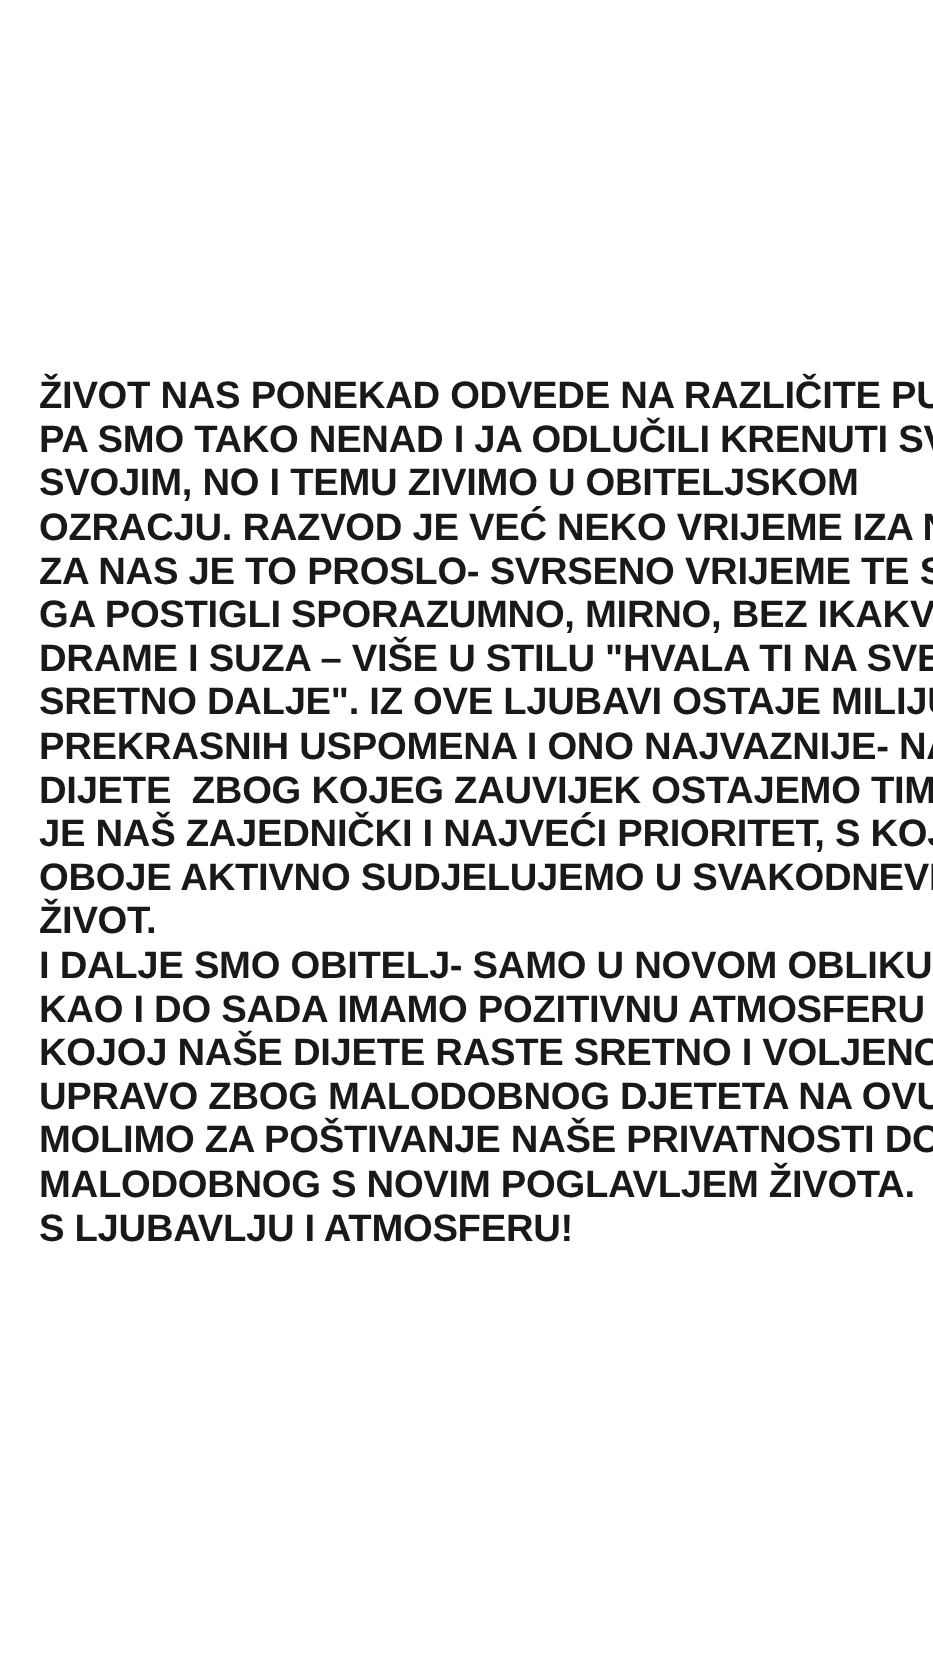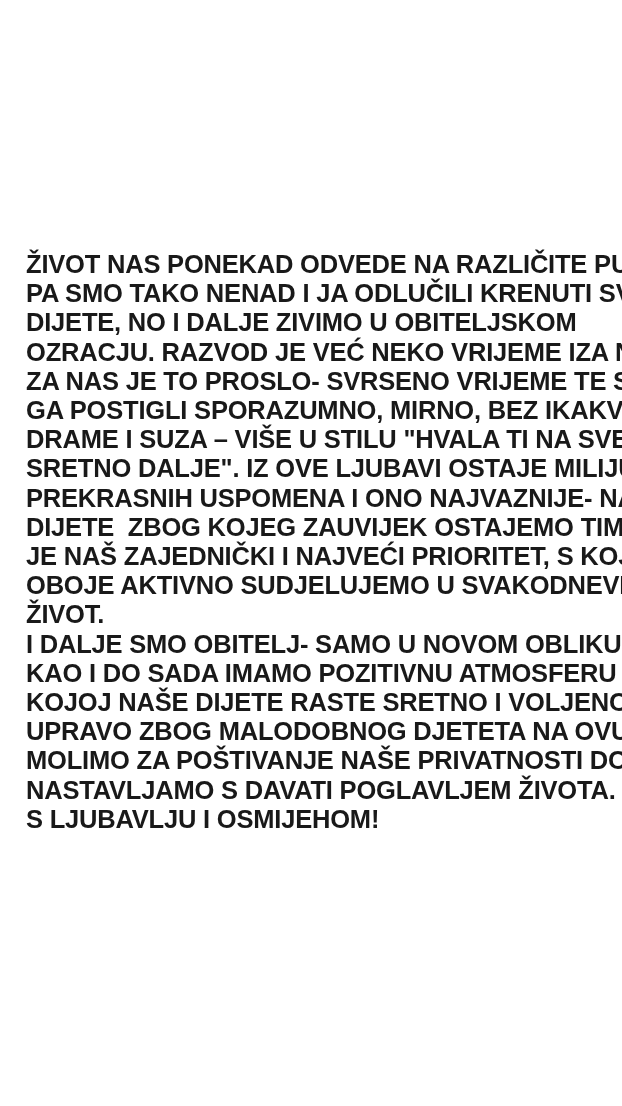--- a/index.html
+++ b/index.html
@@ -42,33 +42,33 @@
   }
 </style>
 </head>
 <body>
 
 <div class="page">
   <div class="statement">
     <p class="para">
       <span class="line">ŽIVOT NAS PONEKAD ODVEDE NA RAZLIČITE PUTEVE,</span>
       <span class="line">PA SMO TAKO NENAD I JA ODLUČILI KRENUTI SVATKO</span>
-      <span class="line">DIJETE, NO I DALJE ZIVIMO U OBITELJSKOM</span>
+      <span class="line">SVOJIM, NO I TEMU ZIVIMO U OBITELJSKOM</span>
       <span class="line">OZRACJU. RAZVOD JE VEĆ NEKO VRIJEME IZA NAS,</span>
       <span class="line">ZA NAS JE TO PROSLO- SVRSENO VRIJEME TE SMO</span>
       <span class="line">GA POSTIGLI SPORAZUMNO, MIRNO, BEZ IKAKVE</span>
       <span class="line">DRAME I SUZA – VIŠE U STILU "HVALA TI NA SVEMU I</span>
       <span class="line">SRETNO DALJE". IZ OVE LJUBAVI OSTAJE MILIJUN</span>
       <span class="line">PREKRASNIH USPOMENA I ONO NAJVAZNIJE- NASE</span>
       <span class="line">DIJETE  ZBOG KOJEG ZAUVIJEK OSTAJEMO TIM . ON</span>
       <span class="line">JE NAŠ ZAJEDNIČKI I NAJVEĆI PRIORITET, S KOJIM</span>
       <span class="line">OBOJE AKTIVNO SUDJELUJEMO U SVAKODNEVNOM</span>
       <span class="line">ŽIVOT.</span>
       <span class="line">I DALJE SMO OBITELJ- SAMO U NOVOM OBLIKU, TE</span>
       <span class="line">KAO I DO SADA IMAMO POZITIVNU ATMOSFERU U</span>
       <span class="line">KOJOJ NAŠE DIJETE RASTE SRETNO I VOLJENO.</span>
       <span class="line">UPRAVO ZBOG MALODOBNOG DJETETA NA OVU TEMU</span>
       <span class="line">MOLIMO ZA POŠTIVANJE NAŠE PRIVATNOSTI DOK</span>
-      <span class="line">NASTAVLJAMO S DAVATI POGLAVLJEM ŽIVOTA.</span>
-      <span class="line">S LJUBAVLJU I OSMIJEHOM!</span>
+      <span class="line">MALODOBNOG S NOVIM POGLAVLJEM ŽIVOTA.</span>
+      <span class="line">S LJUBAVLJU I ATMOSFERU!</span>
     </p>
   </div>
 </div>
 
 </body></html>

